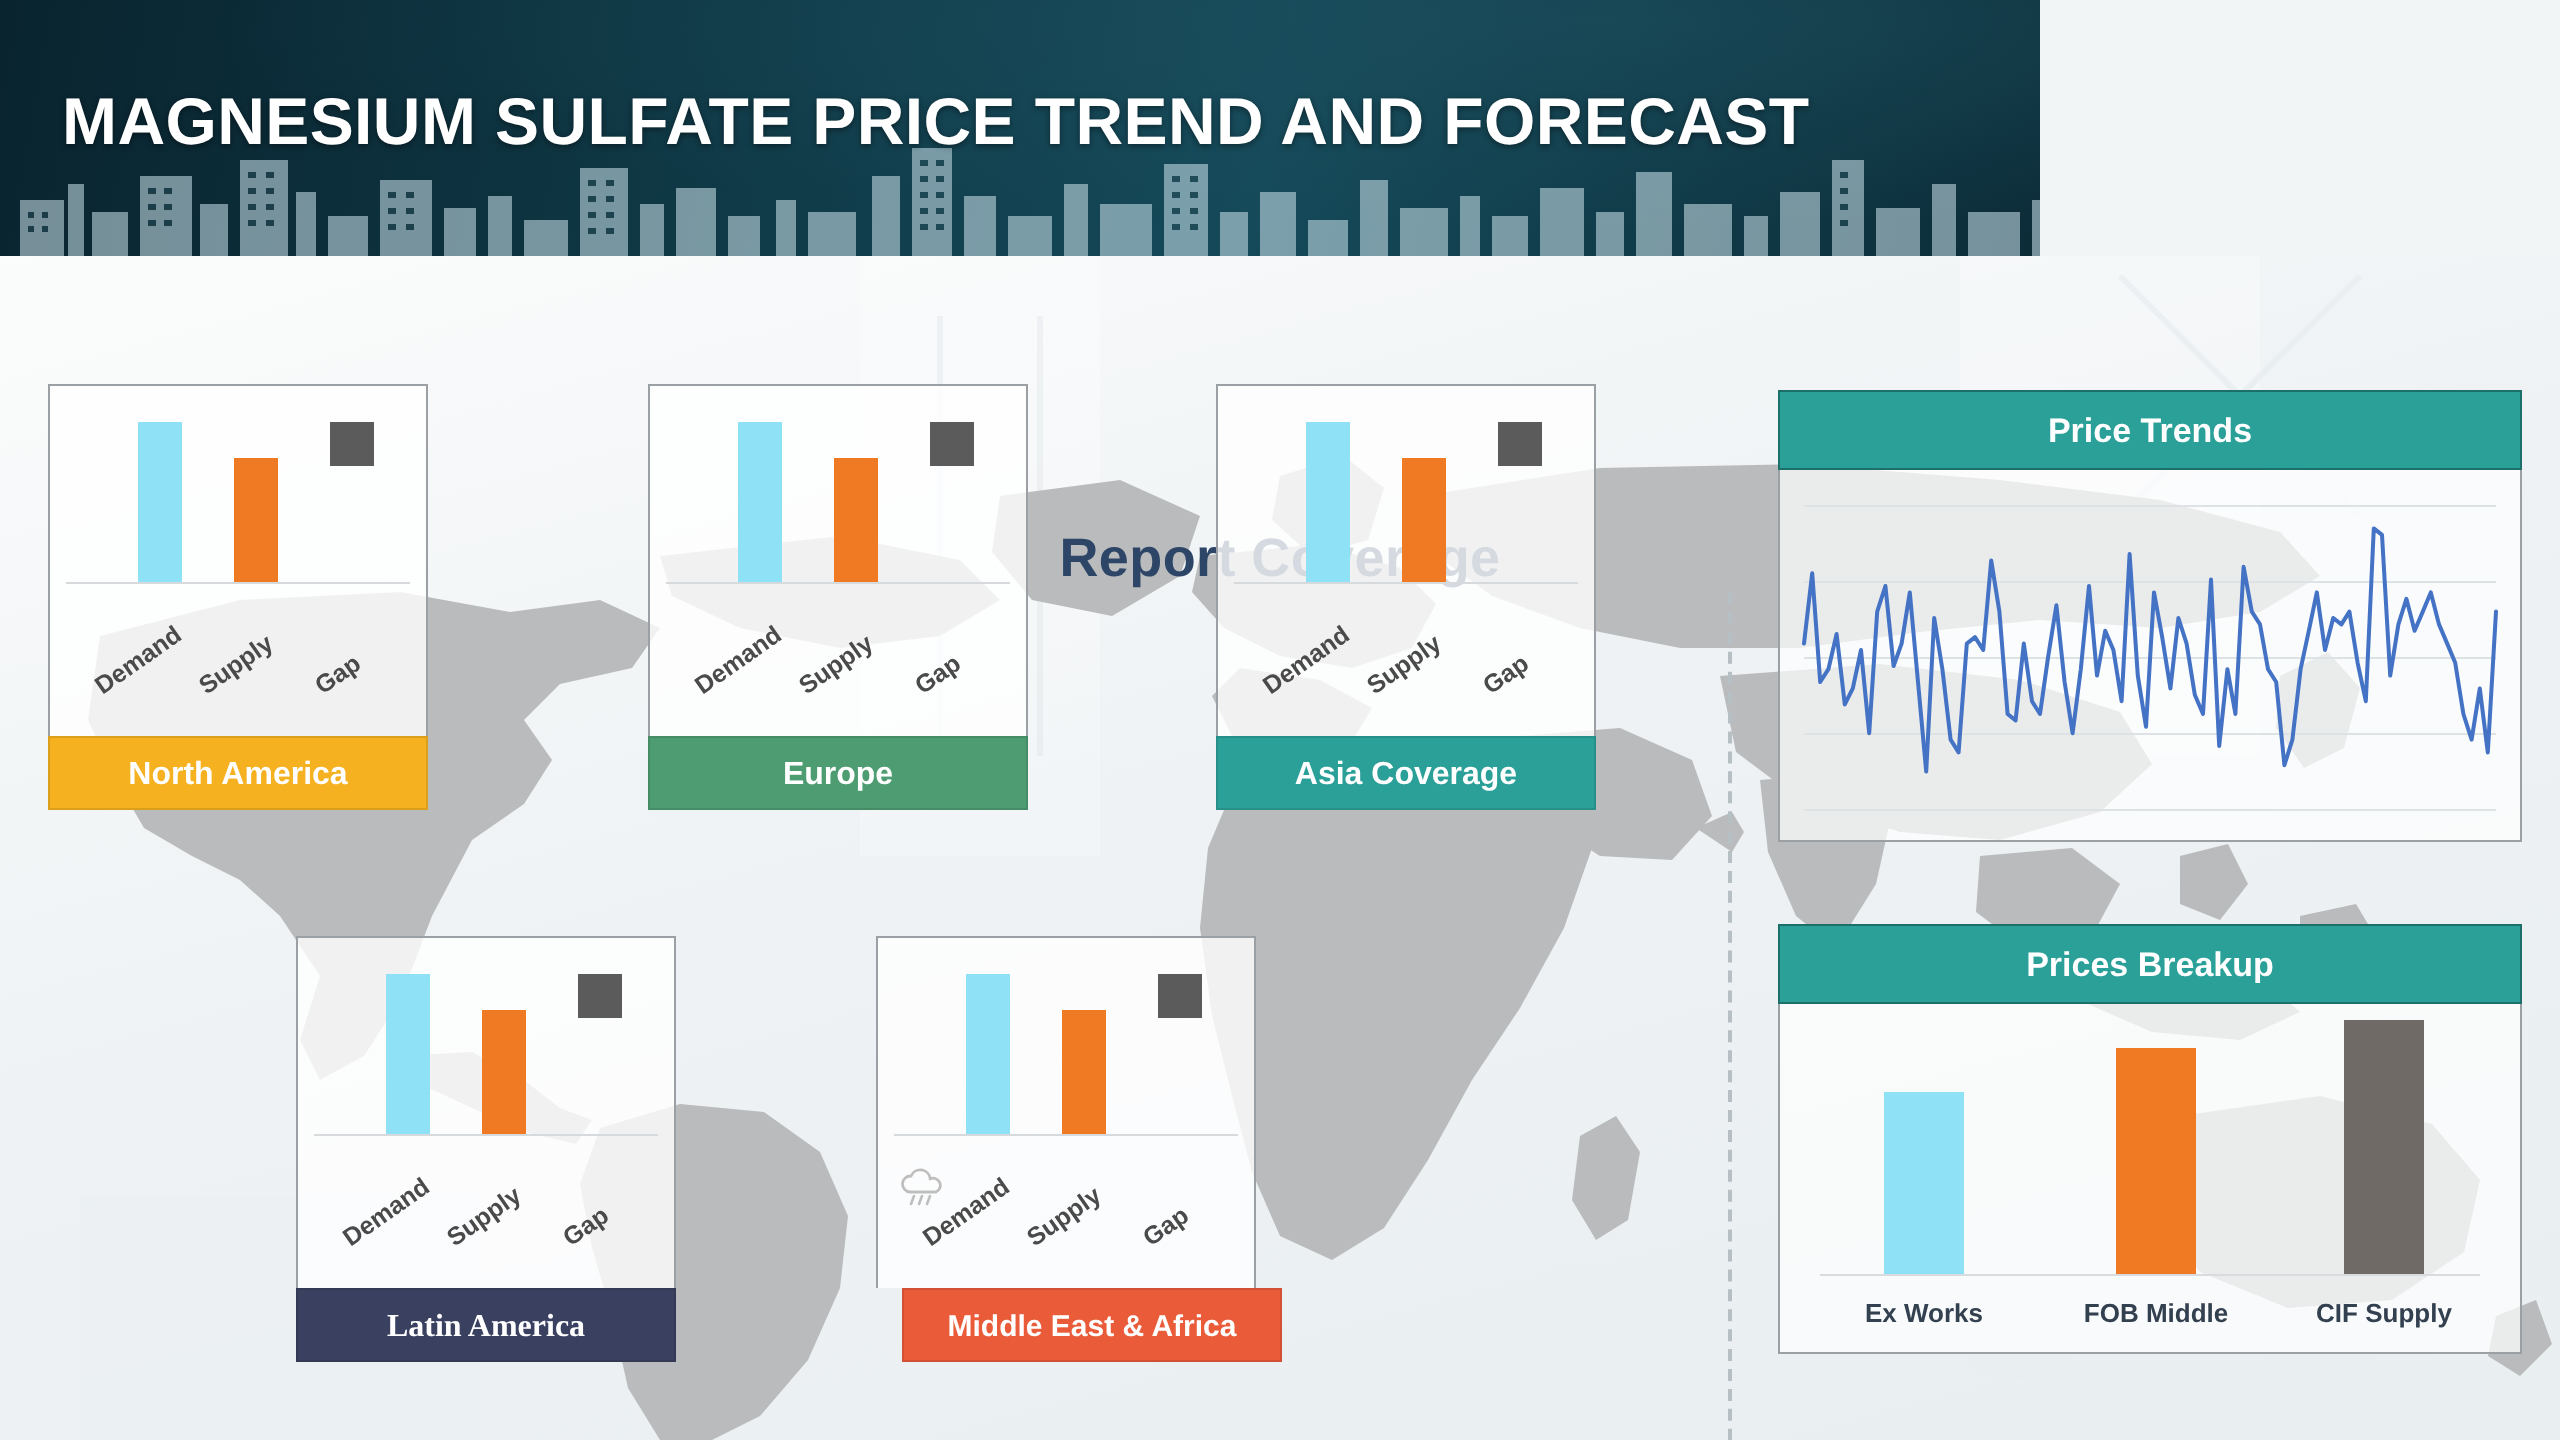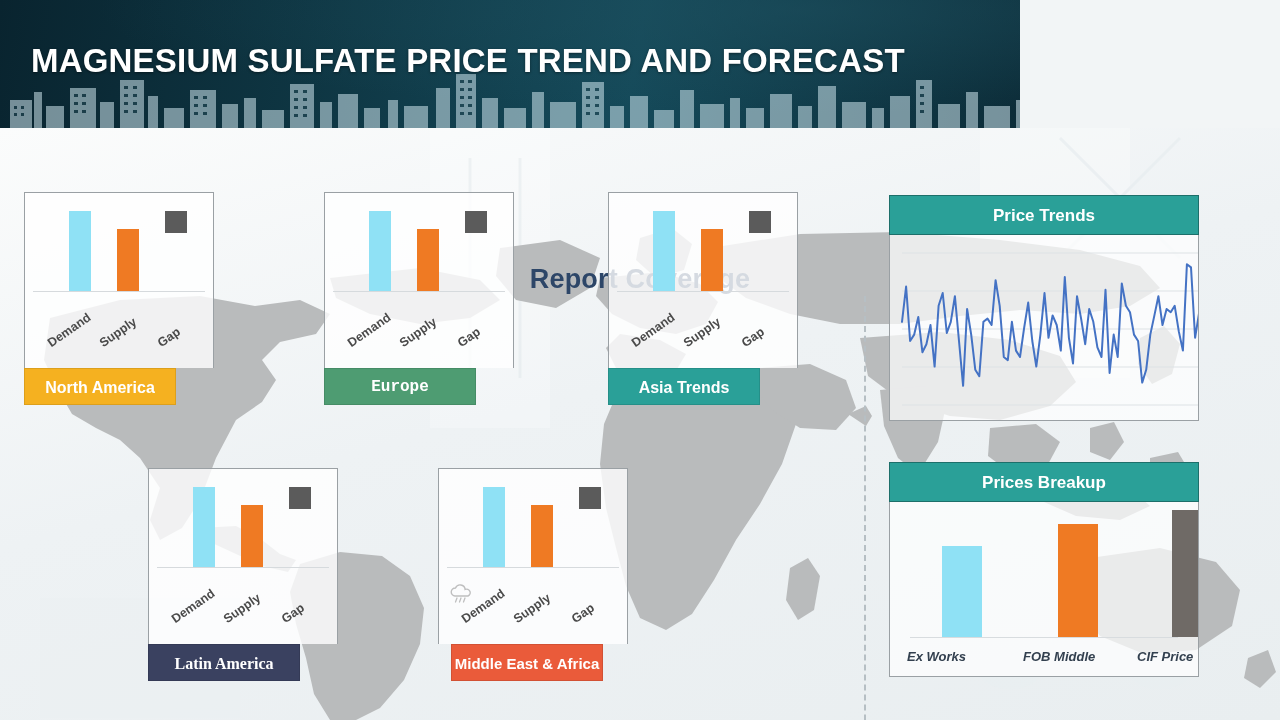--- a/index.html
+++ b/index.html
@@ -65,45 +65,45 @@
   .bar.demand { width:22px; background:#8fe1f5; }
   .bar.supply { width:22px; background:#ef7a23; }
   .bar.gap    { width:22px; background:#5b5b5b; }
   .blabel {
     position:absolute; bottom:18px;
     font-size:12.5px; font-weight:bold; color:#4a4a4a;
     transform:rotate(-35deg); transform-origin:left bottom;
     white-space:nowrap;
   }
   .region-footer {
-    width:152px; height:37px; line-height:37px; text-align:center;
+    width:190px; height:37px; line-height:37px; text-align:center;
     font-size:16px; font-weight:bold; color:#ffffff;
     border:1px solid rgba(0,0,0,.10);
   }
   .cloud-icon { position:absolute; left:10px; bottom:40px; opacity:.55; }
 
   
-  .panel { position:absolute; width:310px; }
+  .panel { position:absolute; width:372px; }
   .panel-head {
     height:40px; line-height:40px; text-align:center;
     font-size:17px; font-weight:bold; color:#ffffff;
     border:1px solid #1d6f6a;
   }
   .panel-body {
     background:rgba(255,255,255,0.70);
     border:1px solid #9aa0a4; border-top:none;
     position:relative; overflow:hidden;
   }
   #trend-body { height:186px; }
   #breakup-body { height:175px; }
 
   .bk-bar { position:absolute; bottom:39px; width:40px; }
   .bk-label {
-    position:absolute; bottom:12px; width:110px; text-align:left;
-    font-size:13px; font-weight:bold; color:#33404f;font-style:italic;
+    position:absolute; bottom:12px; width:110px; text-align:center;
+    font-size:13px; font-weight:bold; color:#33404f;
   }
   .bk-axis { position:absolute; left:20px; right:20px; bottom:38px; height:1px; background:#d8dcdf; }
 </style>
 </head>
 <body>
 
 <div class="header">
   <svg class="skyline" viewBox="0 0 1280 66" preserveAspectRatio="none">
     <g fill="#cfe6ee">
       <rect x="10" y="38" width="22" height="28"></rect>
@@ -337,34 +337,34 @@
   <div class="region-card" style="left:324px; top:64px;">
     <div class="region-chart">
       <div class="axis-line"></div>
       <div class="bar demand" style="left:44px; height:80px;"></div>
       <div class="bar supply" style="left:92px; height:62px;"></div>
       <div class="bar gap" style="left:140px; height:22px; bottom:135px;"></div>
       <div class="blabel" style="left:28px;">Demand</div>
       <div class="blabel" style="left:80px;">Supply</div>
       <div class="blabel" style="left:138px;">Gap</div>
     </div>
-    <div class="region-footer" style="background:#4e9c72;font-family:Liberation Mono, monospace;">Europe</div>
+    <div class="region-footer" style="background:#4e9c72;">Europe</div>
   </div>
 
   <div class="region-card" style="left:608px; top:64px;">
     <div class="region-chart">
       <div class="axis-line"></div>
       <div class="bar demand" style="left:44px; height:80px;"></div>
       <div class="bar supply" style="left:92px; height:62px;"></div>
       <div class="bar gap" style="left:140px; height:22px; bottom:135px;"></div>
       <div class="blabel" style="left:28px;">Demand</div>
       <div class="blabel" style="left:80px;">Supply</div>
       <div class="blabel" style="left:138px;">Gap</div>
     </div>
-    <div class="region-footer" style="background:#2aa098;">Asia Trends</div>
+    <div class="region-footer" style="background:#2aa098;">Asia Coverage</div>
   </div>
 
   <div class="region-card" style="left:148px; top:340px;">
     <div class="region-chart">
       <div class="axis-line"></div>
       <div class="bar demand" style="left:44px; height:80px;"></div>
       <div class="bar supply" style="left:92px; height:62px;"></div>
       <div class="bar gap" style="left:140px; height:22px; bottom:135px;"></div>
       <div class="blabel" style="left:28px;">Demand</div>
       <div class="blabel" style="left:80px;">Supply</div>
@@ -411,17 +411,17 @@
     <div class="panel-body" id="breakup-body">
       <div class="bk-axis"></div>
 
       <div class="bk-bar" style="left:52px; height:91px; background:#8fe1f5;"></div>
       <div class="bk-label" style="left:17px;">Ex Works</div>
 
       <div class="bk-bar" style="left:168px; height:113px; background:#ef7a23;"></div>
       <div class="bk-label" style="left:133px;">FOB Middle</div>
 
       <div class="bk-bar" style="left:282px; height:127px; background:#6f6a66;"></div>
-      <div class="bk-label" style="left:247px;">CIF Price</div>
+      <div class="bk-label" style="left:247px;">CIF Supply</div>
     </div>
   </div>
 
 </div>
 
 </body></html>

